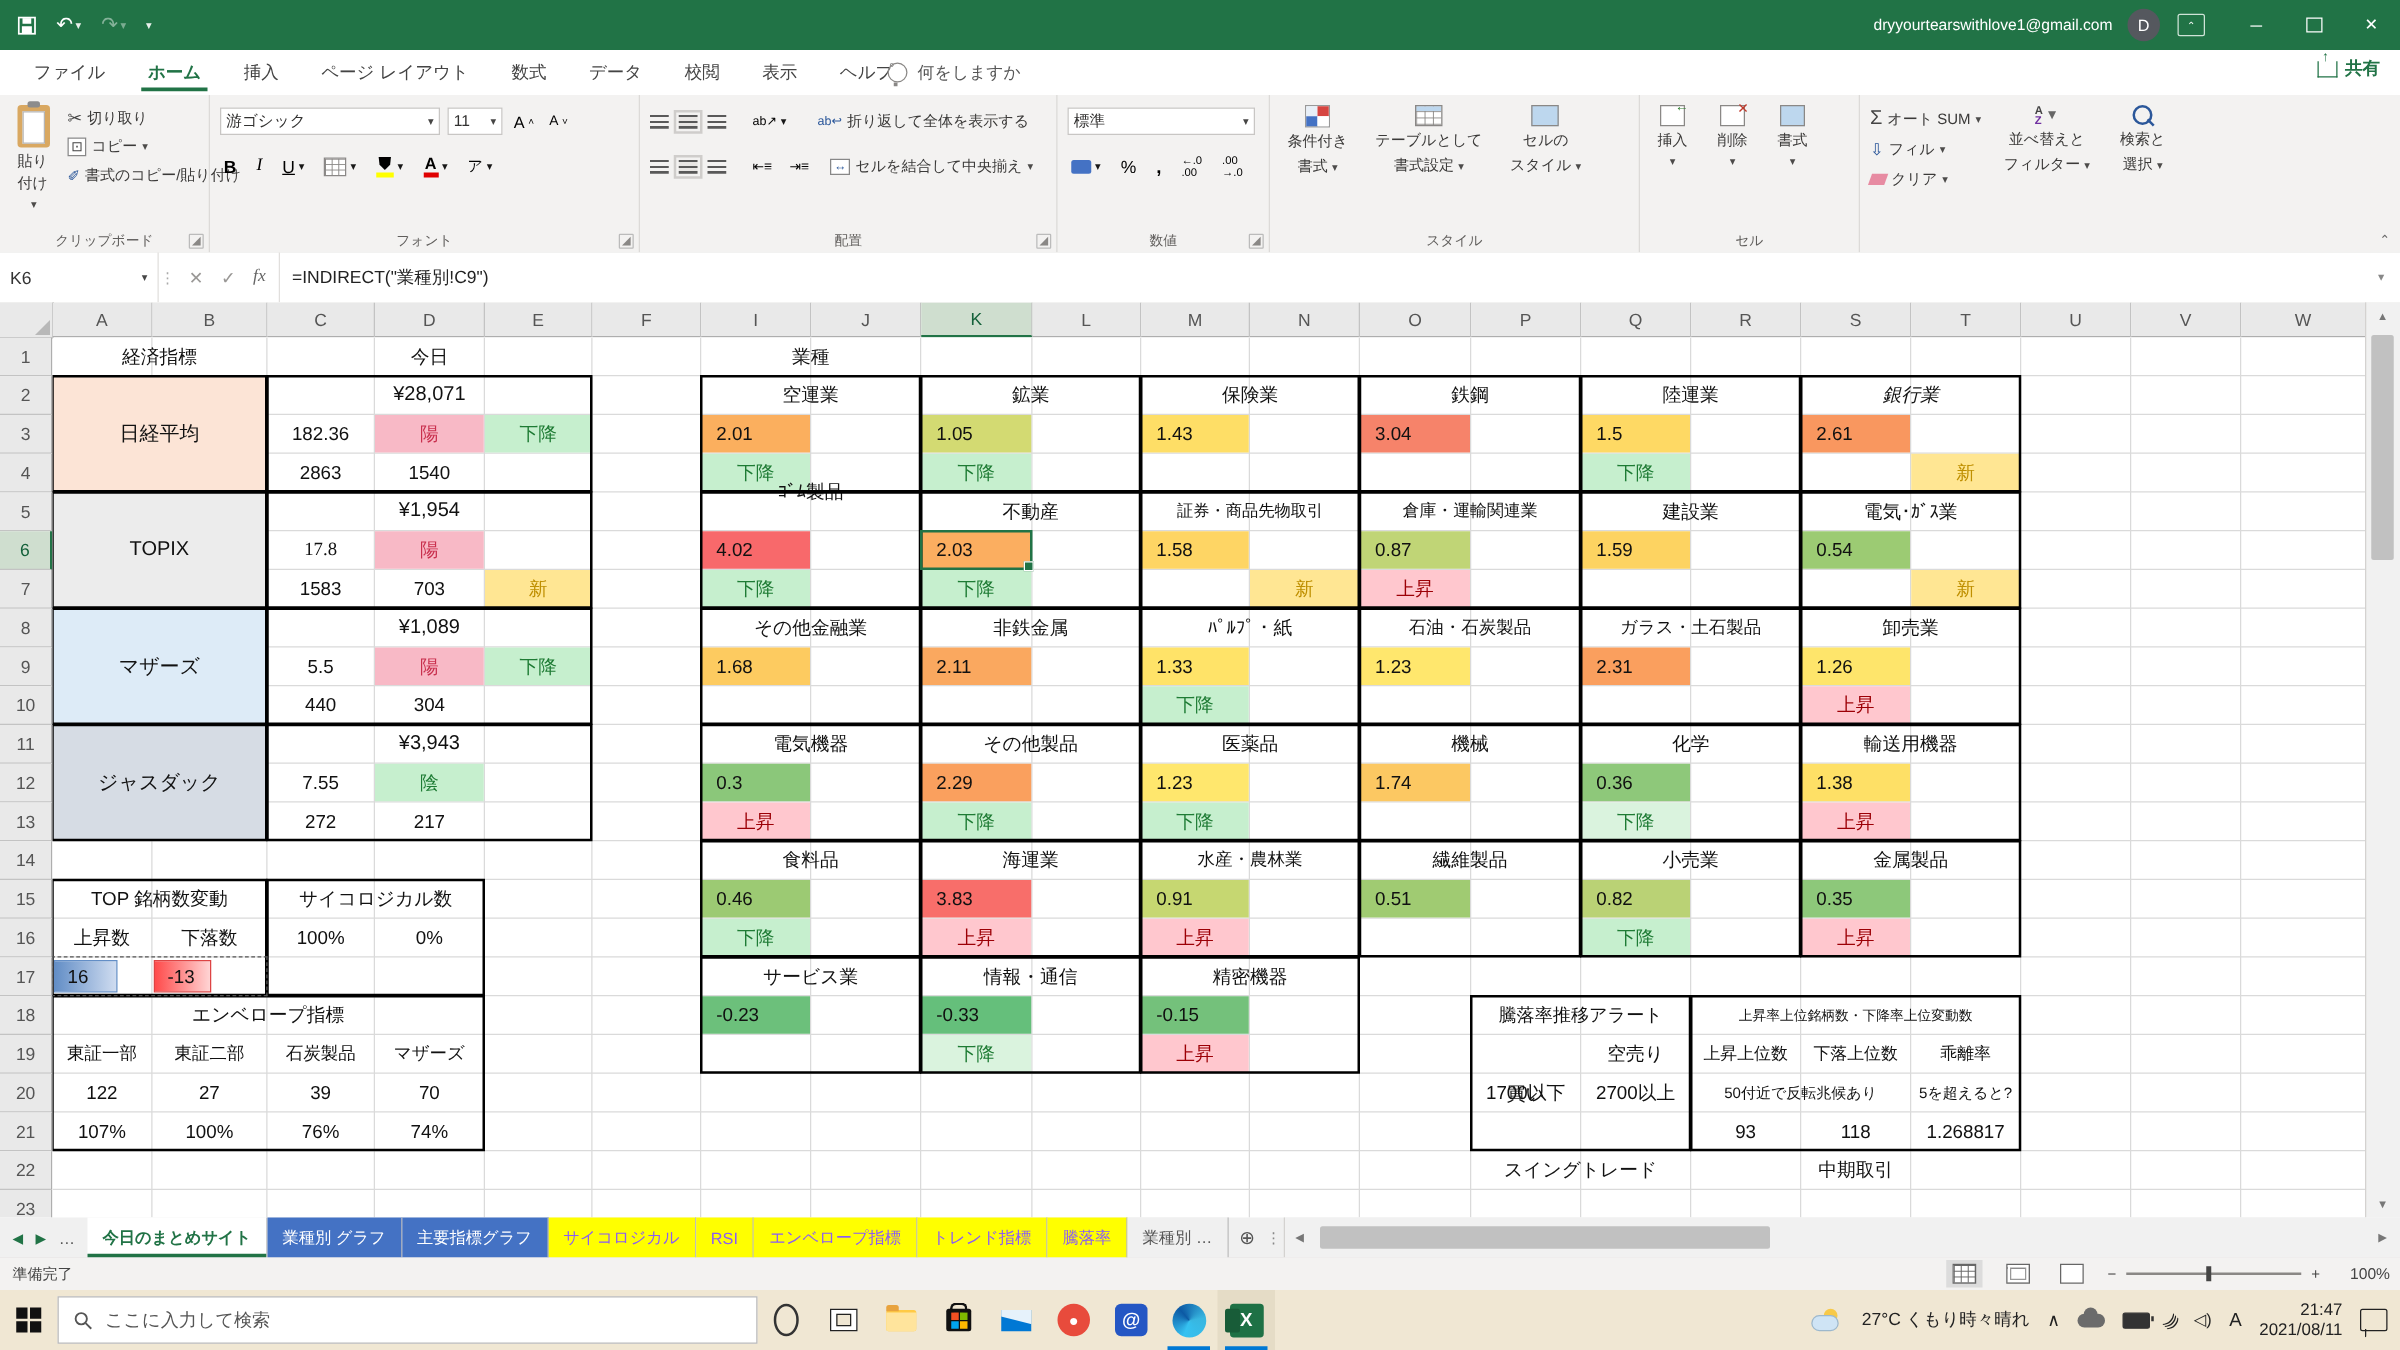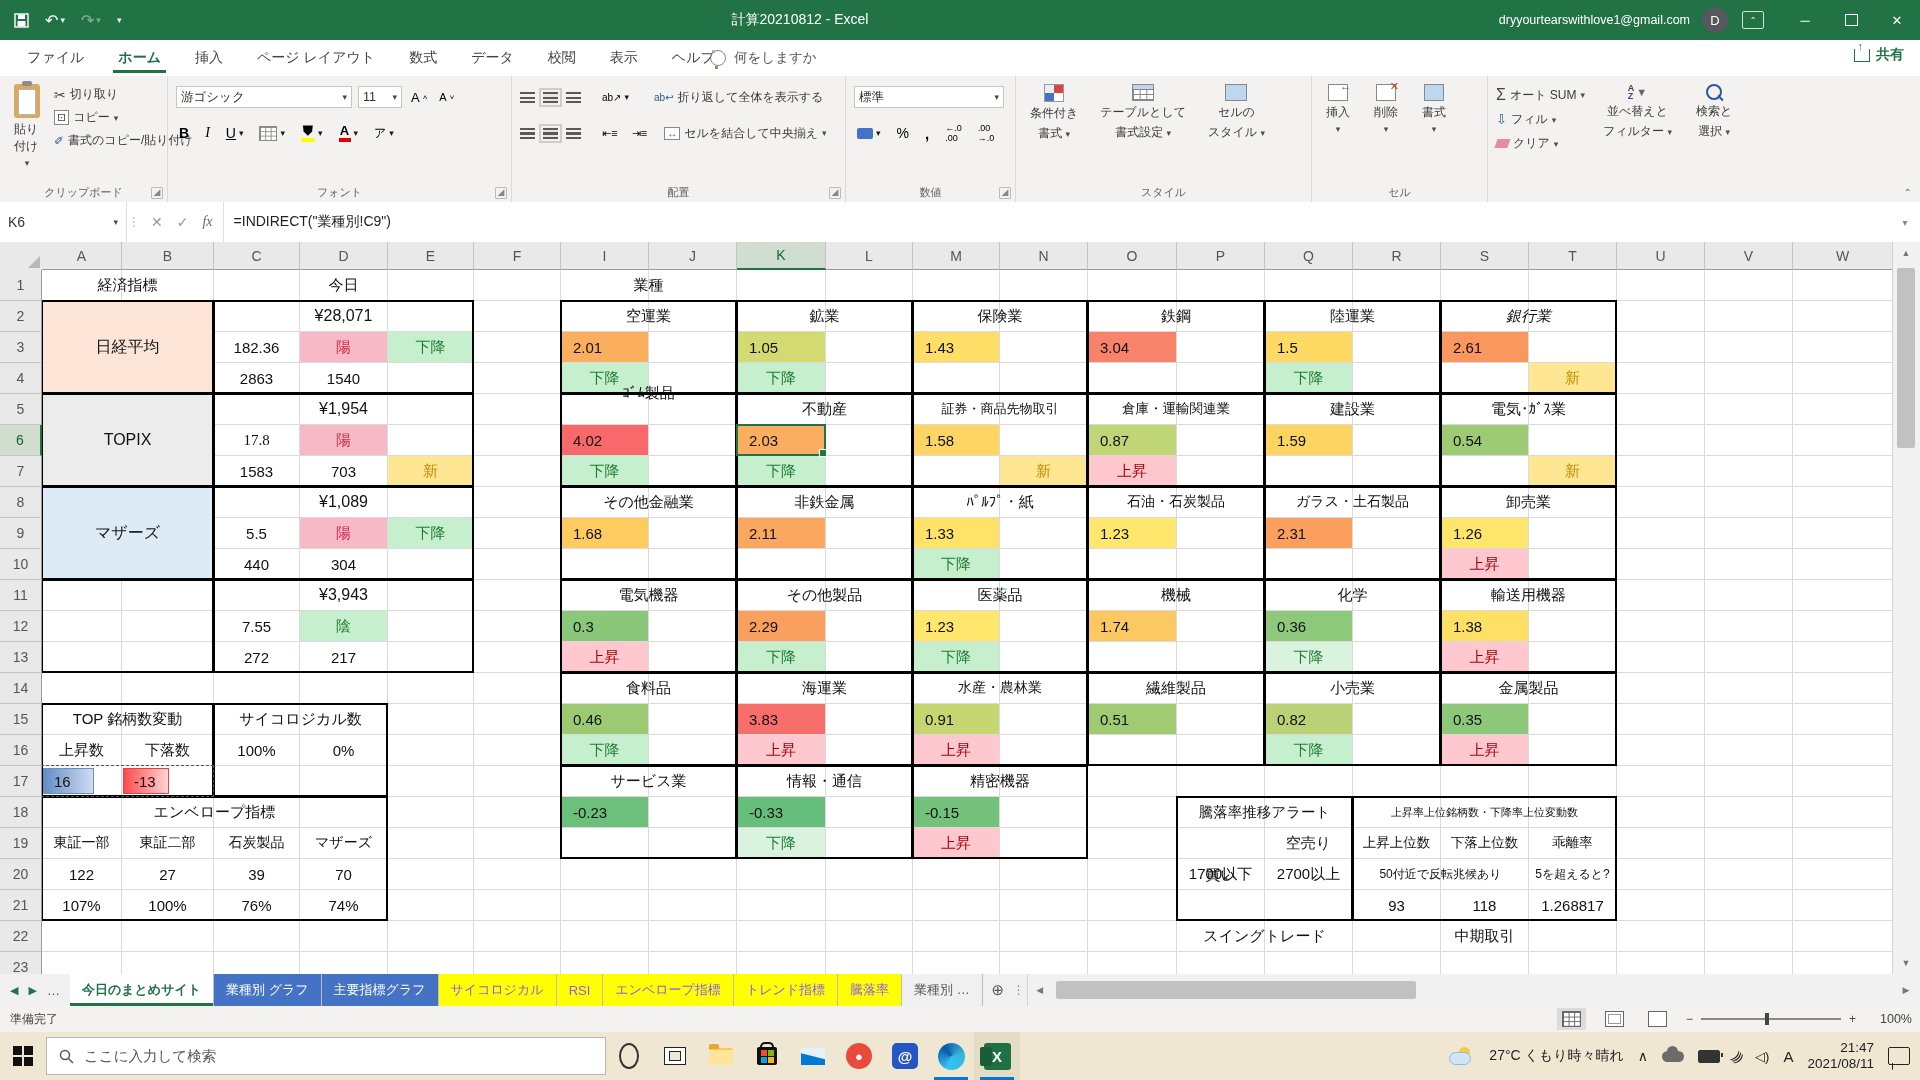--- a/index.html
+++ b/index.html
@@ -202,21 +202,20 @@
           <span class="caret">▾</span>
         </span>
       <span class="qbtn dim">
           <span>↷</span>
           <span class="caret">▾</span>
         </span>
       <span class="qbtn">
           <span class="caret">▾</span>
         </span>
     </div>
-    <div class="tb-title">計算20210812 - Excel</div>
     <div class="tb-right">
       <span class="tb-account">dryyourtearswithlove1@gmail.com</span>
       <span class="tb-avatar">D</span>
       <span class="tb-ribopt">⌃</span>
       <span class="wbtn">─</span>
       <span class="wbtn max">
           <span></span>
         </span>
       <span class="wbtn">✕</span>
     </div>
@@ -638,20 +637,23 @@
           <span class="ct">陽</span>
         </div>
         <div class="cell good" style="left: 346px; top: 248px; width: 85px; height: 30px; z-index: 2;">
           <span class="ct">下降</span>
         </div>
         <div class="cell" style="left: 172px; top: 279px; width: 85px; height: 30px; z-index: 2;">
           <span class="ct">440</span>
         </div>
         <div class="cell" style="left: 258px; top: 279px; width: 87px; height: 30px; z-index: 2;">
           <span class="ct">304</span>
+        </div>
+        <div class="cell" style="left: 0px; top: 310px; width: 171px; height: 92px; background: rgb(214, 220, 228); font-size: 16px; z-index: 2;">
+          <span class="ct">ジャスダック</span>
         </div>
         <div class="cell" style="left: 172px; top: 310px; width: 259px; height: 30px; font-size: 16px; z-index: 2;">
           <span class="ct">¥3,943</span>
         </div>
         <div class="cell" style="left: 172px; top: 341px; width: 85px; height: 30px; z-index: 2;">
           <span class="ct">7.55</span>
         </div>
         <div class="cell good" style="left: 258px; top: 341px; width: 87px; height: 30px; z-index: 2;">
           <span class="ct">陰</span>
         </div>

